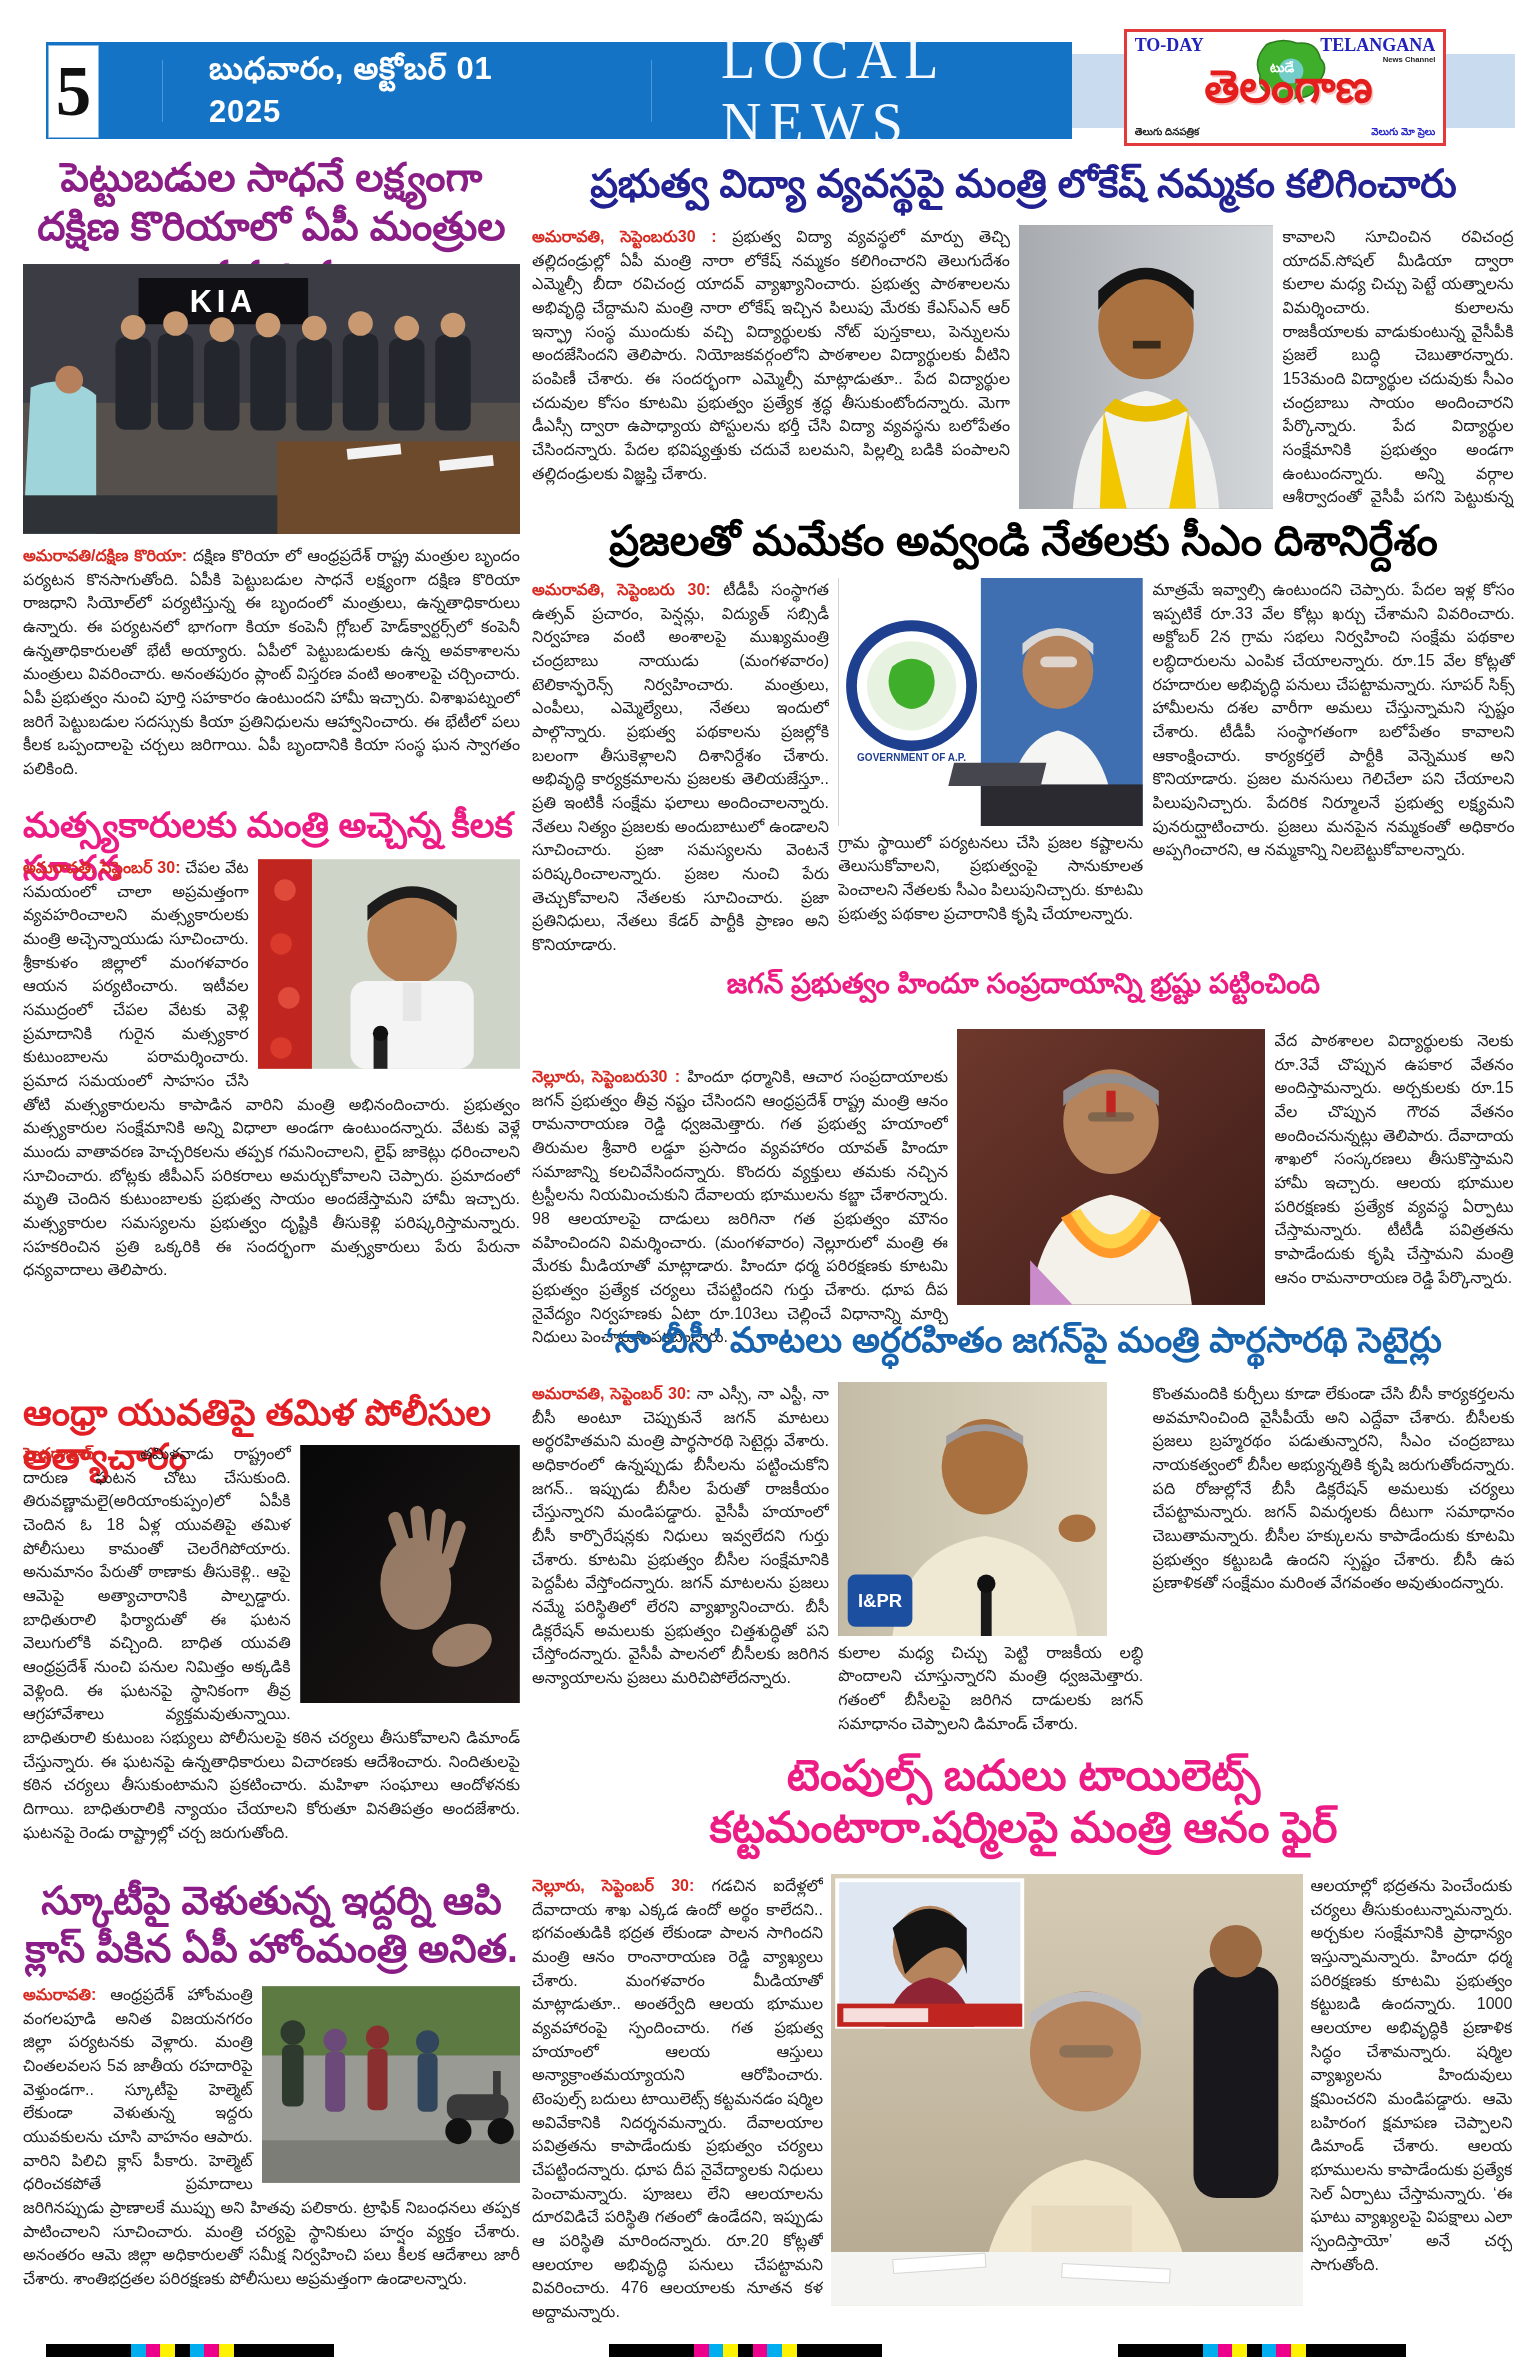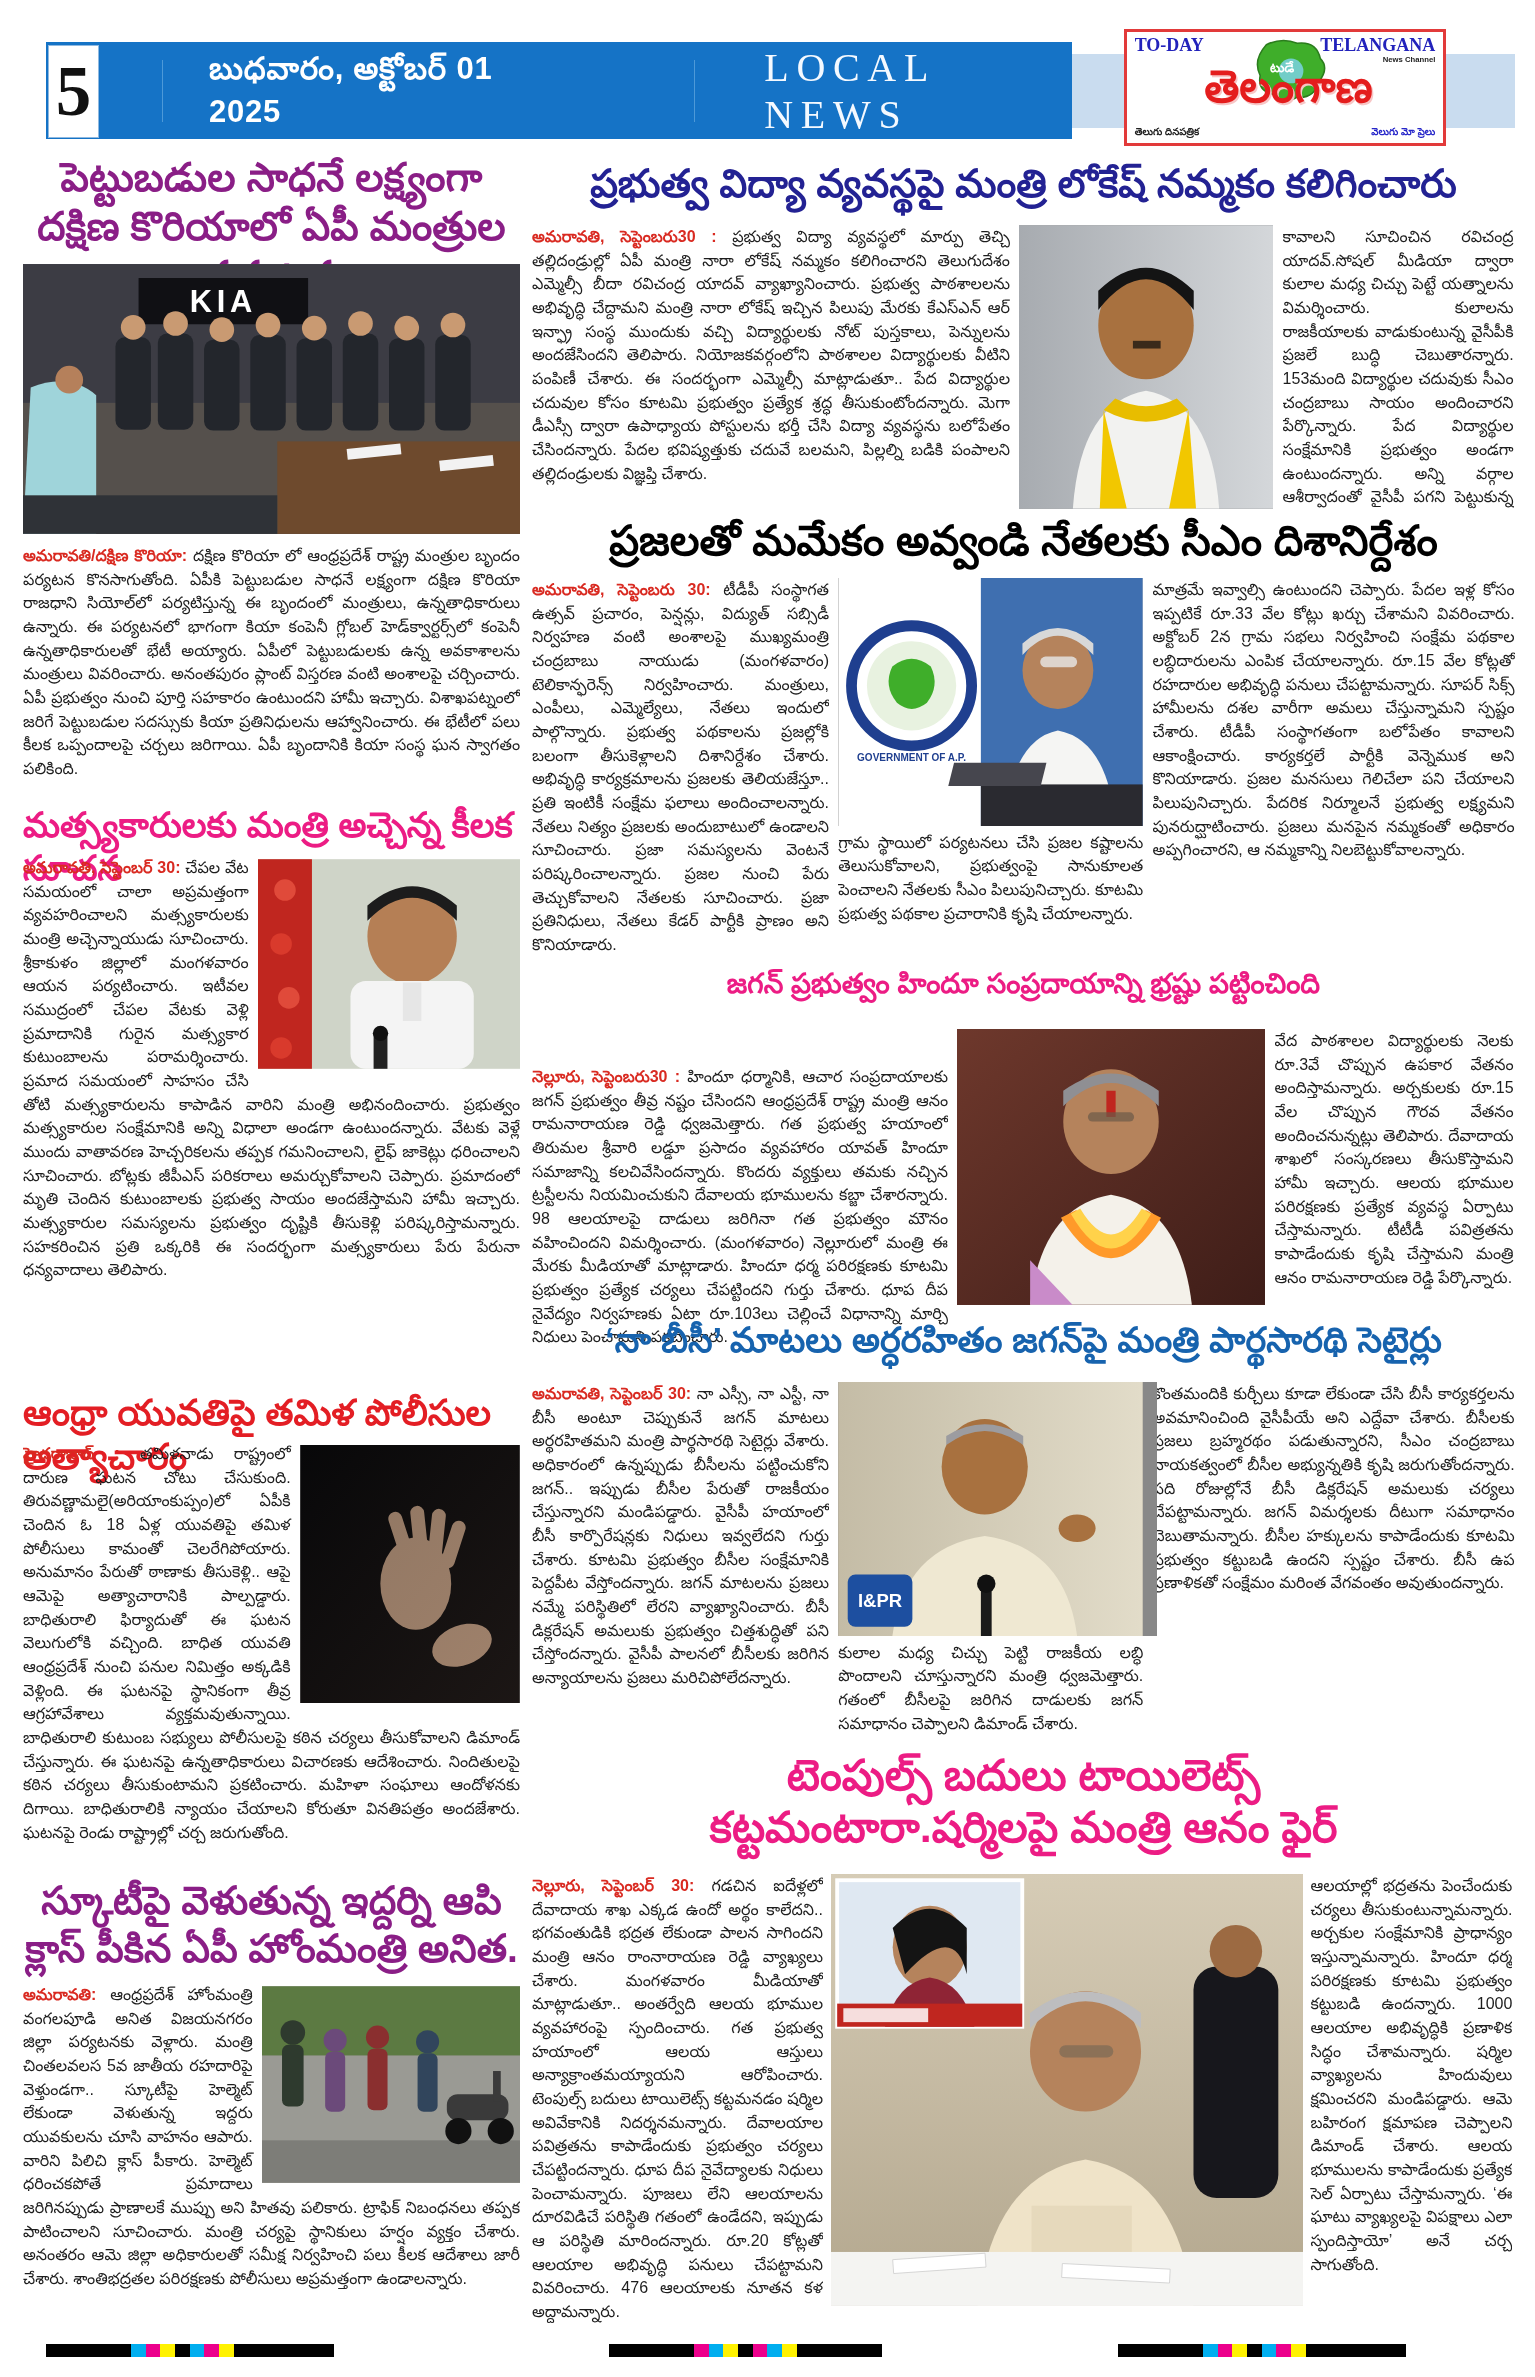--- a/index.html
+++ b/index.html
@@ -14,21 +14,21 @@
         font-family:"Liberation Sans","DejaVu Sans",sans-serif;color:var(--body);}
   
   .header-bar{position:absolute;left:46px;top:42px;width:1026px;height:97px;background:var(--headerBlue);
               display:flex;align-items:center;}
   .header-light{position:absolute;left:1070px;top:54px;width:445px;height:74px;background:var(--headerLight);}
   .numbox{position:absolute;left:48px;top:45px;width:51px;height:93px;background:#fff;
           border:1.5px solid #8fb9e0;display:flex;align-items:center;justify-content:center;z-index:3;}
   .numbox span{font-family:"Liberation Serif","DejaVu Serif",serif;font-weight:bold;font-size:71px;color:#111;}
   .hdr-date{margin-left:116px;font-size:31px;font-weight:bold;color:#fff;letter-spacing:0.8px;
             border-left:1.5px solid #4d99d8;padding-left:46px;height:62px;display:flex;align-items:center;}
-  .hdr-title{margin-left:147px;font-family:"Liberation Serif","DejaVu Serif",serif;font-size:40px;color:#f4f9ff;
+  .hdr-title{margin-left:147px;font-family:"Liberation Serif","DejaVu Serif",serif;font-size:56px;color:#f4f9ff;
              letter-spacing:7.7px;border-left:1.5px solid #4d99d8;padding-left:69px;height:62px;display:flex;align-items:center;}
   .logo{position:absolute;left:1124px;top:29px;width:322px;height:117px;background:#fff;border:3.1px solid #e23a3a;
         z-index:4;overflow:hidden;}
   .logo-row1{display:flex;justify-content:space-between;padding:3.1px 7.7px 0 7.7px;}
   .logo-today,.logo-telangana{color:#2222bb;font-weight:bold;font-size:18px;font-family:"Liberation Serif",serif;}
   .logo-sub{position:absolute;right:7.7px;top:23px;font-size:7.7px;color:#222;font-weight:bold;padding-left:48px;}
   .logo-map{position:absolute;left:116px;top:4.6px;width:93px;height:71px;}
   .logo-maptext{position:absolute;left:143px;top:28px;color:#fff;font-size:13px;font-weight:bold;z-index:2;}
   .logo-main{position:absolute;left:14px;top:29px;width:295px;text-align:center;color:#e41d1d;
              font-size:45px;font-weight:bold;z-index:3;text-shadow:1.5px 1.5px 0 #f7c6c6;}
@@ -318,21 +318,21 @@
   </div>
 
   <div class="abs hl hl-blue" style="left:532px;top:1319px;width:983px;">‘నా బీసీ’ మాటలు అర్ధరహితం జగన్‌పై మంత్రి పార్థసారథి సెటైర్లు</div>
 
   <div class="abs row" style="left:532px;top:1382px;width:983px;height:358px;">
     <div class="col body-txt" style="width:297px;height:358px;">
       <b class="dl">అమరావతి, సెప్టెంబర్ 30:</b>
       <span>నా ఎస్సీ, నా ఎస్టీ, నా బీసీ అంటూ చెప్పుకునే జగన్ మాటలు అర్థరహితమని మంత్రి పార్థసారథి సెటైర్లు వేశారు. అధికారంలో ఉన్నప్పుడు బీసీలను పట్టించుకోని జగన్.. ఇప్పుడు బీసీల పేరుతో రాజకీయం చేస్తున్నారని మండిపడ్డారు. వైసీపీ హయాంలో బీసీ కార్పొరేషన్లకు నిధులు ఇవ్వలేదని గుర్తు చేశారు. కూటమి ప్రభుత్వం బీసీల సంక్షేమానికి పెద్దపీట వేస్తోందన్నారు. జగన్ మాటలను ప్రజలు నమ్మే పరిస్థితిలో లేరని వ్యాఖ్యానించారు. బీసీ డిక్లరేషన్ అమలుకు ప్రభుత్వం చిత్తశుద్ధితో పని చేస్తోందన్నారు. వైసీపీ పాలనలో బీసీలకు జరిగిన అన్యాయాలను ప్రజలు మరిచిపోలేదన్నారు.</span>
     </div>
     <div style="width:305px;flex:none;">
-      <div class="ph" style="width:319px;height:254px;">
+      <div class="ph" style="width:269px;height:254px;">
         <svg width="305" height="254" viewBox="0 0 395 330">
           <rect width="395" height="330" fill="#cfc8b4"></rect>
           <rect width="395" height="330" fill="url(#g4)"></rect>
           <defs>
               <linearGradient id="g4" x1="0" y1="0" x2="1" y2="0">
             <stop offset="0" stop-color="#c4bca6"></stop>
                 <stop offset="1" stop-color="#e2dcc9"></stop>
           </linearGradient>
             </defs>
           <ellipse cx="190" cy="110" rx="56" ry="62" fill="#a8713f"></ellipse>

